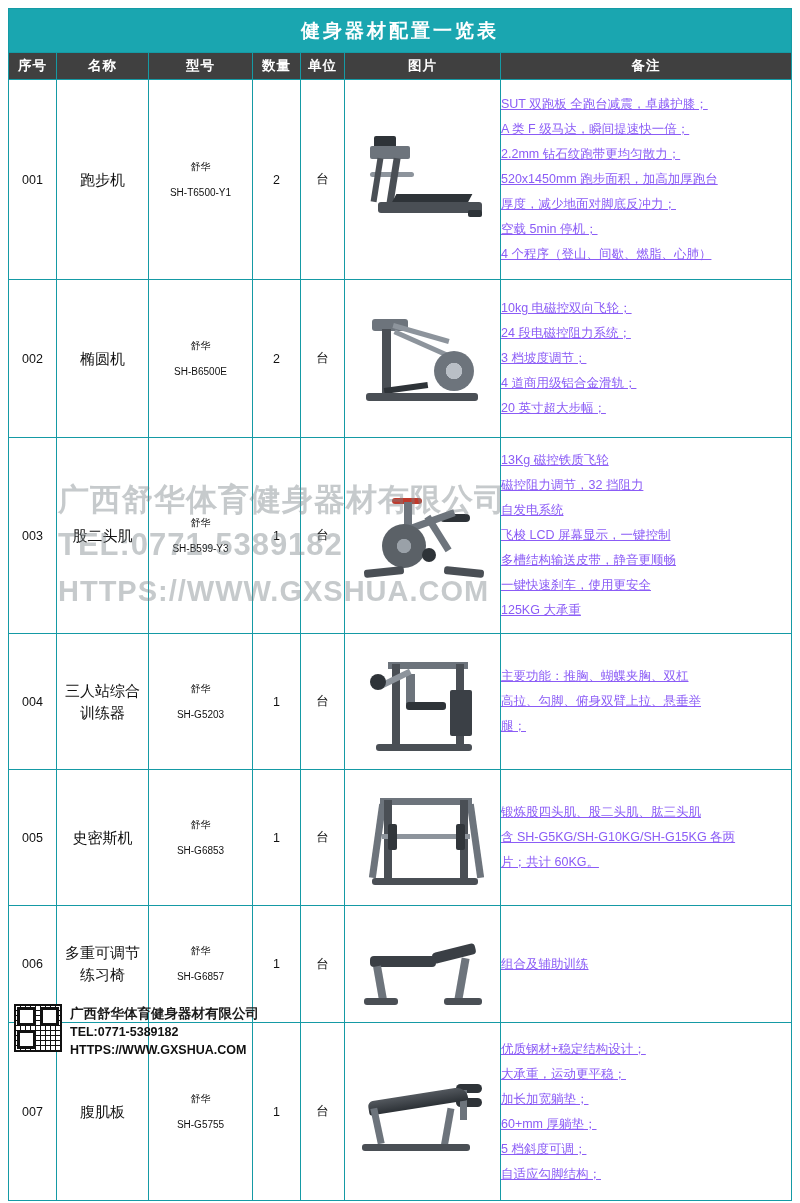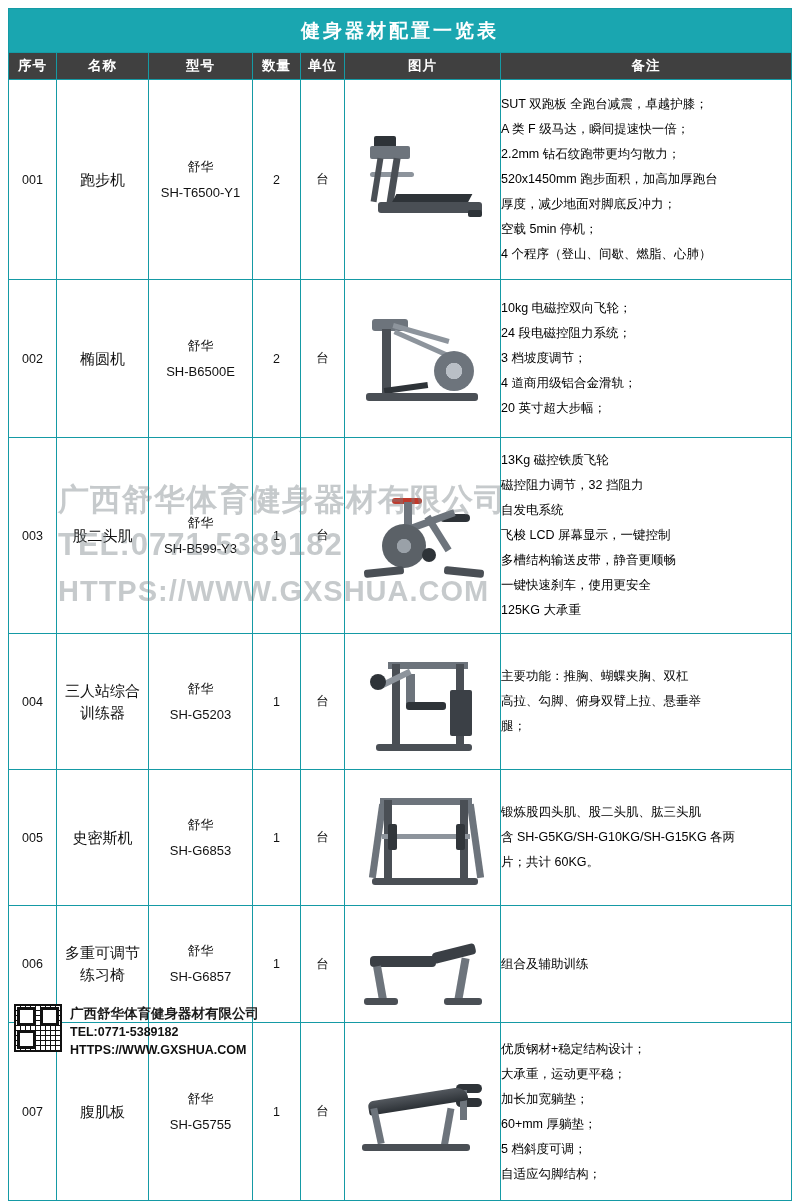--- a/index.html
+++ b/index.html
@@ -44,25 +44,25 @@
     background: #404040;
     color: #ffffff;
     font-size: 13.5px;
     font-weight: bold;
     text-align: center;
     height: 26px;
     letter-spacing: 1px;
   }
   .c-idx  { width: 48px;  text-align: center; font-size: 12.5px; color:#111; }
   .c-name { width: 92px;  text-align: center; font-size: 15px; color:#111; line-height: 22px; }
-  .c-model{ width: 104px; text-align: center; font-size: 13px; color:#111; line-height: 26px; }
+  .c-model{ width: 104px; text-align: center; font-size: 10px; color:#111; line-height: 26px; }
   .c-qty  { width: 48px;  text-align: center; font-size: 12.5px; color:#111; }
   .c-unit { width: 44px;  text-align: center; font-size: 12.5px; color:#111; }
   .c-img  { width: 156px; text-align: center; }
-  .c-note { font-size: 12.5px; color:#000000; padding: 6px 8px 6px 10px; line-height: 25px; vertical-align: middle; }
+  .c-note { font-size: 12.5px; color:#8b5cf6; padding: 6px 8px 6px 10px; line-height: 25px; vertical-align: middle; text-decoration: underline; }
 
   .note-line { white-space: nowrap; }
 
   .model-line { display:block; }
   .ph {
     position: relative;
     width: 150px;
     margin: 6px auto;
     height: 104px;
   }

